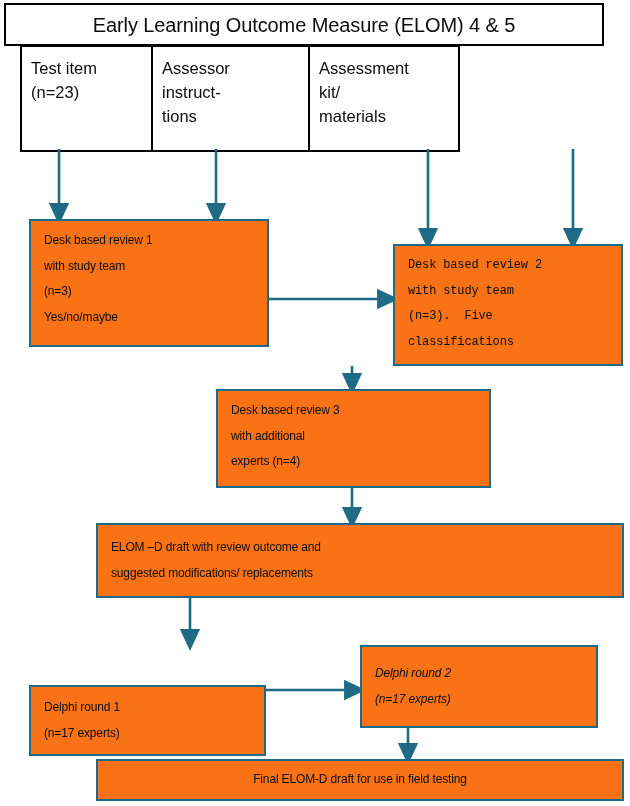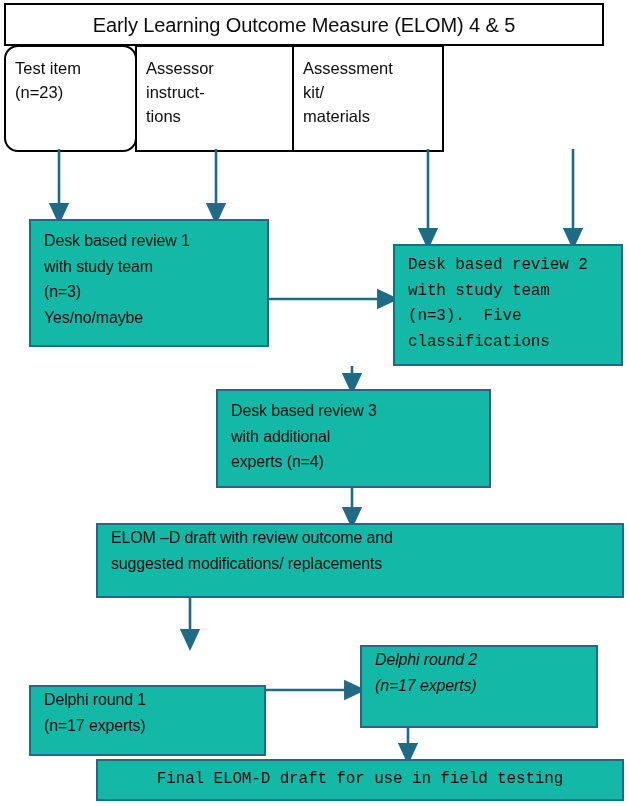--- a/index.html
+++ b/index.html
@@ -46,49 +46,48 @@
   }
   .hcell {
     box-sizing: border-box;
     border: 2px solid #000000;
     background: #ffffff;
     padding: 9px 8px 4px 9px;
     font-size: 16.5px;
     line-height: 24px;
     margin-left: -2px;
   }
-  .hcell:first-child { margin-left: 0; border-radius: 14px; }
+  .hcell:first-child { margin-left: 16px; }
   .hcell-1 { width: 133px; height: 107px; }
   .hcell-2 { width: 162px; height: 107px; }
   .hcell-3 { width: 159px; height: 107px; }
   .hcell-4 { width: 152px; height: 107px; border-width: 2px; }
 
   
   .pbox {
     position: absolute;
     box-sizing: border-box;
     border: 2px solid #1f6a85;
-    background: #14b8a6;
-    font-size: 16px;
+    background: #f97316;
+    font-size: 12px;
     line-height: 25.5px;
     letter-spacing: -0.15px;
     padding: 7px 8px 4px 13px;
   }
   .pbox.center {
     display: flex;
     align-items: center;
     justify-content: center;
     padding: 0 20px;
     text-align: left;
-    font-family: Liberation Mono, monospace;
   }
   .pbox.midleft {
     display: flex;
     flex-direction: column;
-    justify-content: flex-start;
+    justify-content: center;
     padding-top: 0;
     padding-bottom: 0;
   }
 
   #box-review1  { left: 29px;  top: 219px; width: 240px; height: 128px; }
   #box-review2  { left: 393px; top: 244px; width: 230px; height: 122px; font-family: Liberation Mono, monospace; }
   #box-review3  { left: 216px; top: 389px; width: 275px; height: 99px; }
   #box-elomd    { left: 96px;  top: 523px; width: 528px; height: 75px; }
   #box-delphi1  { left: 29px;  top: 645px; width: 237px; height: 71px; margin-top: 40px; }
   #box-delphi2  { left: 360px; top: 645px; width: 238px; height: 83px; font-style: italic; }

